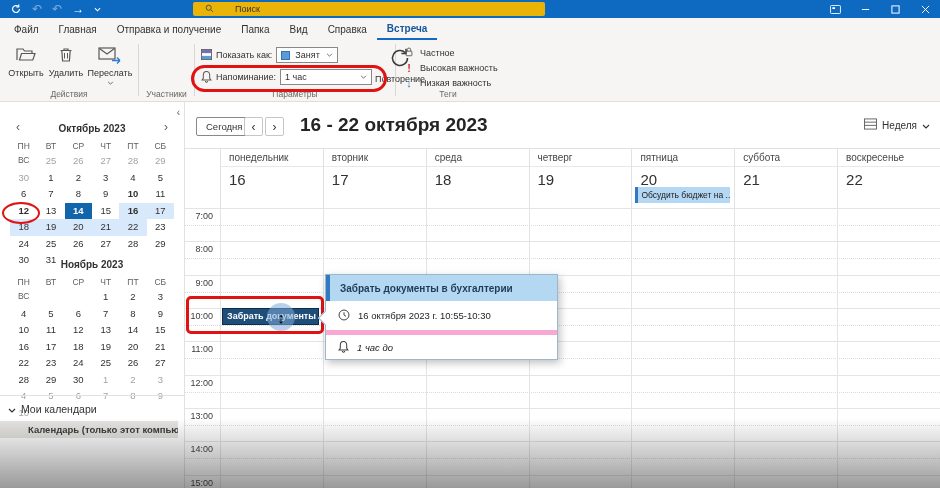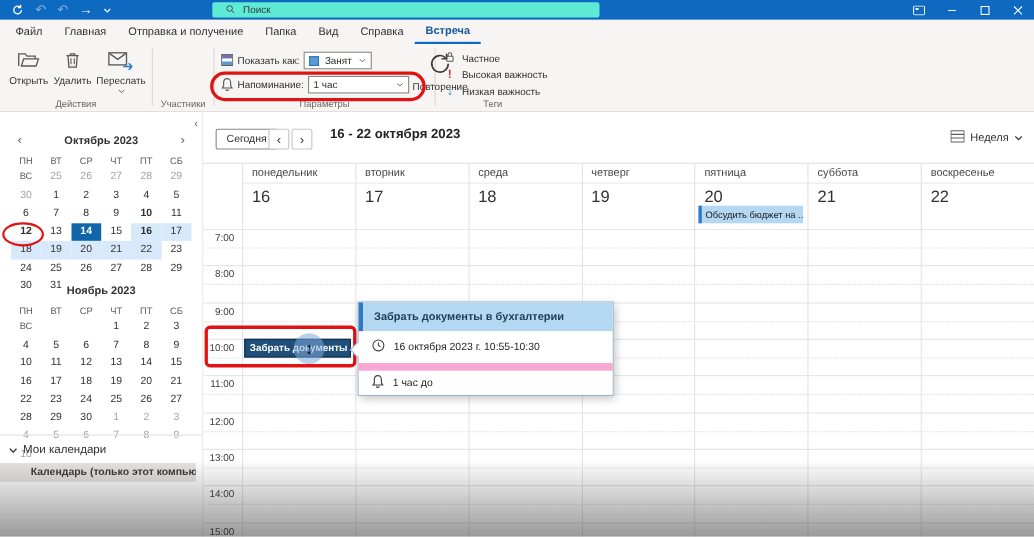--- a/index.html
+++ b/index.html
@@ -6,22 +6,22 @@
   html,body { width:940px; height:488px; overflow:hidden; }
   body { font-family:"Liberation Sans", sans-serif; background:#fff; position:relative; }
 
   
   .titlebar { position:absolute; left:0; top:0; width:940px; height:18px; background:#0e69c0; color:#fff; }
   .qat { position:absolute; left:10px; top:0; height:18px; display:flex; align-items:center; gap:10px; }
   .qat .qi { display:flex; align-items:center; justify-content:center; height:14px; }
   .qat .dim { opacity:.45; }
   .qat .ch  { font-size:9px; line-height:14px; }
   .arrowchar { font-size:12px; line-height:14px; color:#fff; }
-  .searchbox { position:absolute; left:193px; top:2px; width:352px; height:14px; background:#5eead4; border-radius:2px;
-               display:flex; align-items:center; padding-left:12px; gap:7px; color:#333; font-size:9px; }
+  .searchbox { position:absolute; left:193px; top:2px; width:352px; height:14px; background:#eab308; border-radius:2px;
+               display:flex; align-items:center; padding-left:12px; gap:21px; color:#333; font-size:9px; }
   .wincontrols { position:absolute; right:0; top:0; height:18px; display:flex; align-items:center; }
   .wc { width:30px; height:18px; display:flex; align-items:center; justify-content:center; }
 
   
   .tabbar { position:absolute; left:0; top:18px; width:940px; height:22px; background:#f6f5f3; display:flex; align-items:stretch; padding-left:4px; }
   .tab { font-size:10px; color:#323130; padding:0 10px; display:flex; align-items:center; }
   .tab.active { color:#15569e; font-weight:bold; border-bottom:2px solid #1168c7; }
 
   
   .ribbon { position:absolute; left:0; top:40px; width:940px; height:62px; background:#f6f5f3; border-bottom:1px solid #e0dedc; display:flex; }
@@ -68,21 +68,21 @@
   .mc-day.sel { background:#1166ab; color:#fff; font-weight:bold; }
   .ann-day16 { position:absolute; left:2px; top:100px; width:38px; height:22px; border:2.5px solid #e01212; border-radius:50%; z-index:10; pointer-events:none; }
   .sb-sep { position:absolute; left:0; right:0; top:293px; border-top:1px solid #e3e1df; }
   .mycals { position:absolute; top:301px; left:8px; display:flex; align-items:center; gap:5px; font-size:10.5px; color:#323130; }
   .calitem { position:absolute; top:319px; left:0; right:6px; height:17px; background:#e4e3e2; font-size:9.5px; font-weight:bold; color:#3b3a39; line-height:17px; padding-left:28px; white-space:nowrap; overflow:hidden; }
 
   
   .today-btn { position:absolute; left:11px; top:15px; height:19px; padding:0 9px; border:1px solid #8a8886; border-radius:2px; font-size:9.5px; color:#323130; background:#fff; display:flex; align-items:center; }
   .nav-btn { position:absolute; top:15px; width:19px; height:19px; border:1px solid #c8c6c4; border-radius:2px; background:#fff; color:#323130; font-size:12px; display:flex; align-items:center; justify-content:center; }
   .nav-prev { left:59px; } .nav-next { left:80px; }
-  .range-title { position:absolute; left:115px; top:12px; font-size:12px; font-weight:bold; color:#252423; }
+  .range-title { position:absolute; left:115px; top:12px; font-size:19px; font-weight:bold; color:#252423; }
   .view-switch { position:absolute; right:10px; top:16px; display:flex; align-items:center; gap:5px; font-size:10px; color:#323130; }
 
   
   .day-headers { position:absolute; top:46px; left:0; right:0; height:60px; border-top:1px solid #e1e1e1; display:flex; }
   .dh-gutter { width:35px; flex:none; }
   .dh-cell { width:102.857px; flex:none; border-left:1px solid #e1e1e1; padding-left:8px; position:relative; }
   .dh-name { font-size:10px; color:#484644; height:18px; line-height:18px; border-bottom:1px solid #e9e8e7; margin-left:-8px; padding-left:8px; }
   .dh-date { font-size:15px; color:#323130; margin-top:4px; }
   .dh-event { position:absolute; left:3px; right:4px; top:38px; height:16px; background:#b4d8f4; border-left:3px solid #2f7ac0; font-size:8.5px; color:#1b1a19; line-height:16px; padding:0 3px; white-space:nowrap; overflow:hidden; }
 
@@ -95,21 +95,21 @@
   .grid-event { position:absolute; left:37px; top:100px; width:97px; height:17px; background:#1f4e79; border:1px solid #0c2d4d; color:#fff; font-size:9px; font-weight:bold; line-height:14px; padding:0 4px; white-space:nowrap; overflow:hidden; z-index:5; }
   .ann-event { position:absolute; left:1px; top:88px; width:138px; height:38px; border:3px solid #e01212; border-radius:5px; z-index:20; pointer-events:none; }
   .cursor { position:absolute; left:82px; top:95px; width:28px; height:28px; border-radius:50%; background:rgba(125,170,215,.55); z-index:30; display:flex; align-items:center; justify-content:center; pointer-events:none; }
   .cursor span { font-size:15px; color:#000; font-weight:bold; }
 
   
   .popup { position:absolute; left:140px; top:66px; width:233px; background:#fff; border:1px solid #9cb6d0; box-shadow:2px 3px 8px rgba(0,0,0,.25); z-index:40; }
   .popup-arrow { position:absolute; left:-6px; top:38px; width:10px; height:10px; background:#fff; border-left:1px solid #9cb6d0; border-bottom:1px solid #9cb6d0; transform:rotate(45deg); }
   .popup-head { height:26px; background:#b4d7f2; border-left:4px solid #2f7ac0; display:flex; align-items:center; padding-left:10px; font-size:10px; font-weight:bold; color:#1f3b57; }
   .popup-row { display:flex; align-items:center; gap:8px; padding:0 12px; height:29px; font-size:9.5px; color:#252423; }
-  .popup-row + .popup-row { border-top:7px solid #f9a8d4; }
+  .popup-row + .popup-row { border-top:5px solid #f9a8d4;font-style:italic; }
 
   .vignette { position:absolute; left:0; right:0; bottom:0; height:70px; background:linear-gradient(180deg, rgba(30,30,30,0) 0%, rgba(30,30,30,.45) 100%); z-index:90; pointer-events:none; }
 </style>
 </head>
 <body>
 
 <div class="titlebar">
   <div class="qat">
     <span class="qi">
       <svg width="12" height="12" viewBox="0 0 24 24">

